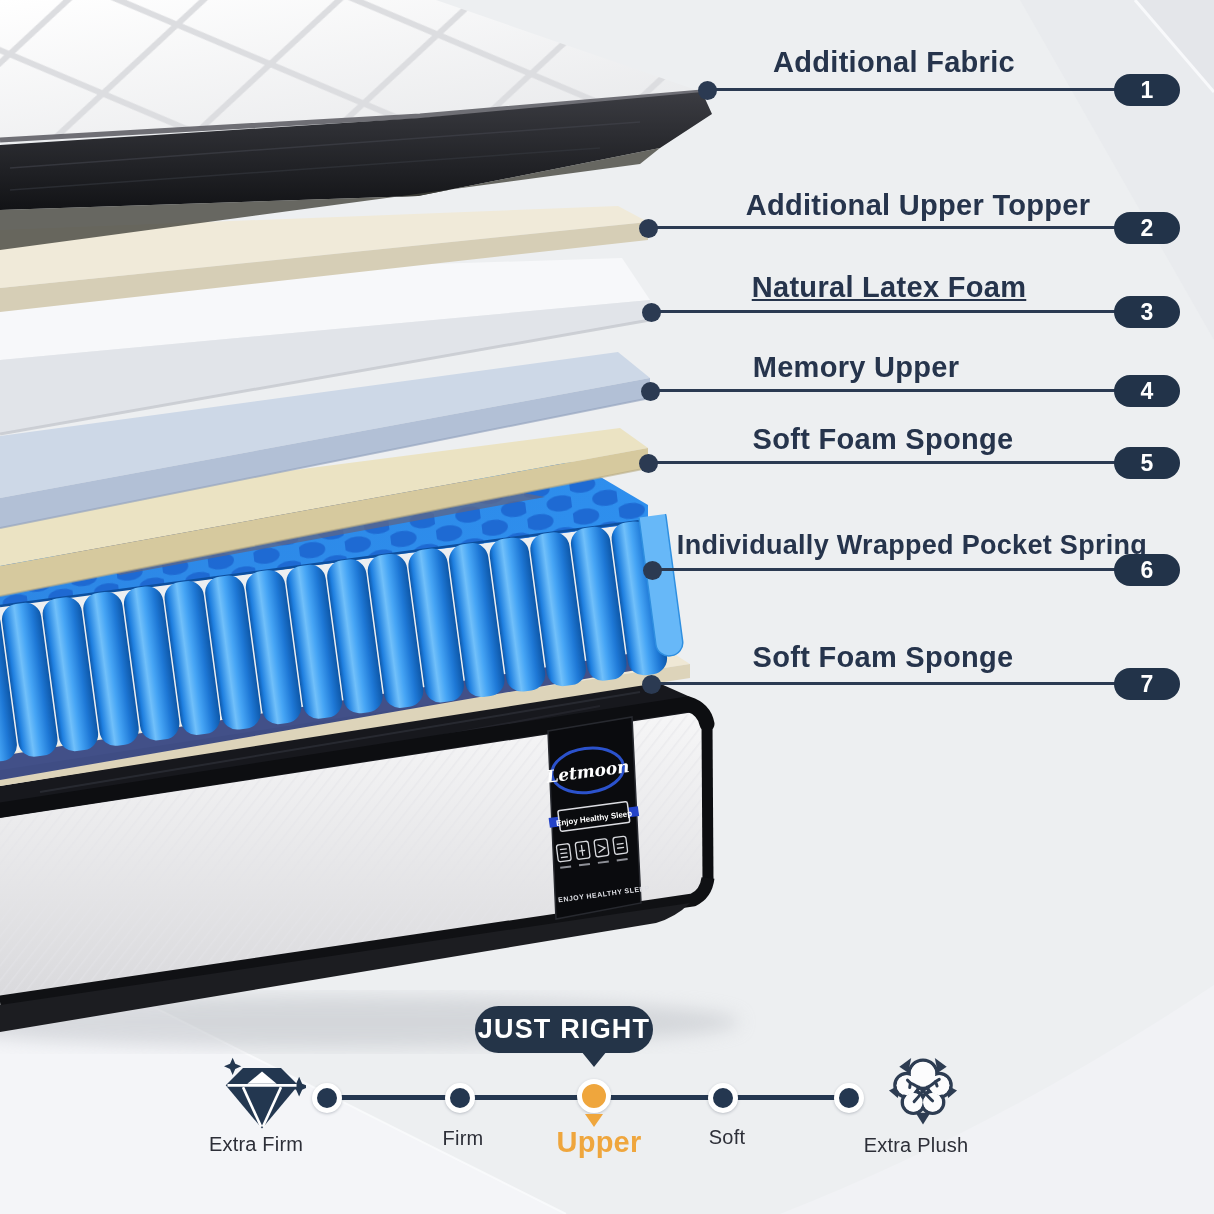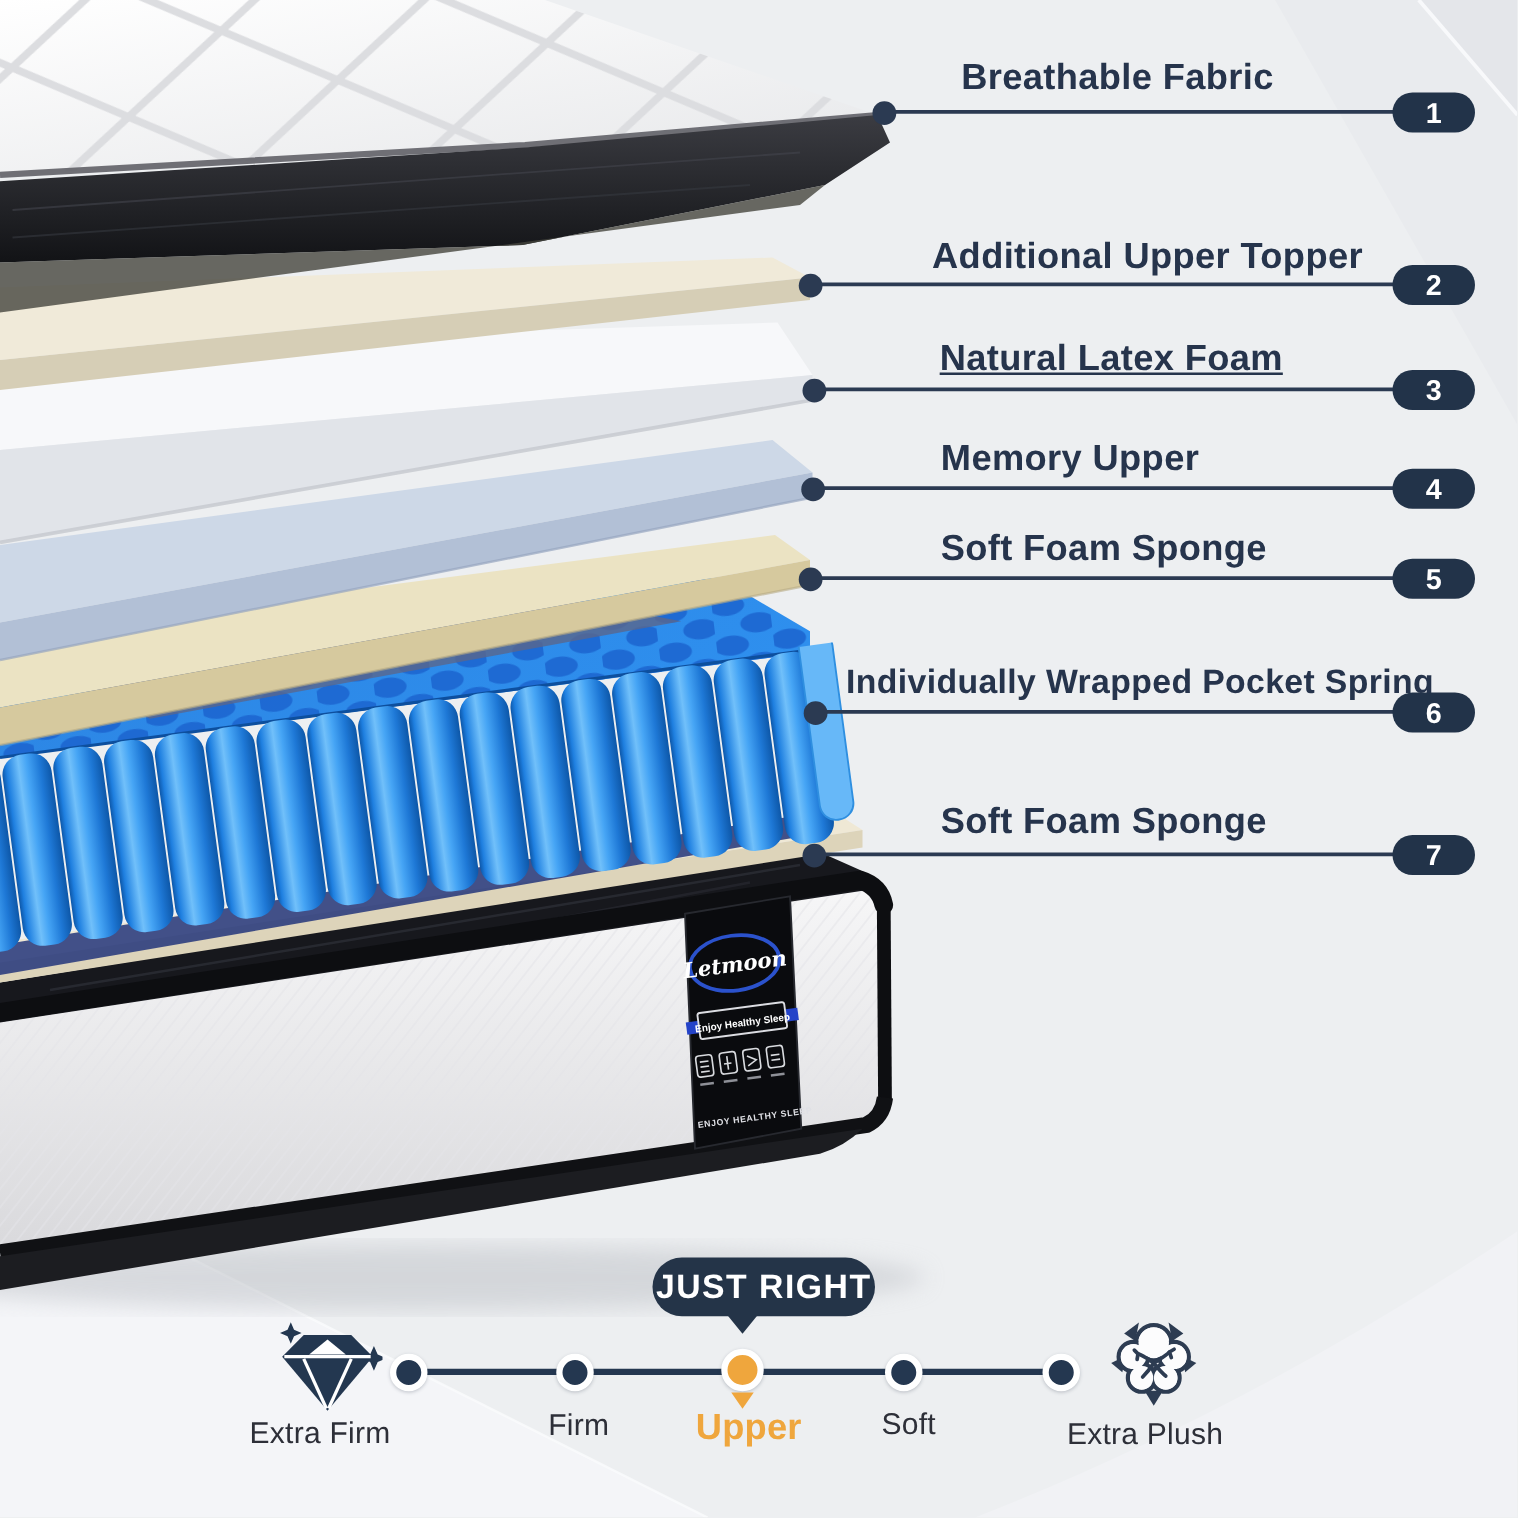--- a/index.html
+++ b/index.html
@@ -14,21 +14,21 @@
   .co-badge{position:absolute;width:66px;height:32px;border-radius:17px;background:#223349;
             color:#fff;display:flex;align-items:center;justify-content:center;
             font-size:23px;font-weight:700;}
   
   .fs-track{position:absolute;height:5px;background:#243750;border-radius:3px;}
   .fs-dot{position:absolute;box-sizing:border-box;width:30px;height:30px;border:5px solid #fff;
           border-radius:50%;background:#243750;box-shadow:0 1px 3px rgba(40,50,70,.25);}
   .fs-dot.hl{width:34px;height:34px;background:#efa63d;}
   .fs-pin-tail{position:absolute;width:0;height:0;border-left:9px solid transparent;
                border-right:9px solid transparent;border-top:13px solid #efa63d;}
-  .fs-label{position:absolute;width:240px;text-align:center;font-size:24px;color:#2d2f38;
+  .fs-label{position:absolute;width:240px;text-align:center;font-size:20px;color:#2d2f38;
             font-weight:500;letter-spacing:.2px;white-space:nowrap;}
   .fs-label.hl{color:#efa63d;font-weight:700;font-size:29px;}
   .fs-bubble{position:absolute;background:#243448;color:#fff;border-radius:25px;display:flex;
              align-items:center;justify-content:center;font-weight:700;font-size:27px;
              letter-spacing:1.2px;}
   .fs-bubble-tail{position:absolute;width:0;height:0;border-left:13px solid transparent;
                   border-right:13px solid transparent;border-top:16px solid #243448;}
   .icon-box{position:absolute;}
 </style>
 </head>
@@ -199,21 +199,21 @@
       <path d="M0,140 L420,116 L702,92" stroke="#606167" stroke-width="5" fill="none" opacity="0.9"></path>
       <polygon points="0,145 420,118 702,92 712,114 660,148 418,196 0,210" fill="url(#bandGrad)"></polygon>
       <path d="M10,168 L640,122" stroke="#43454c" stroke-width="1.5" fill="none" opacity="0.6"></path>
       <path d="M10,190 L600,148" stroke="#36383f" stroke-width="1.5" fill="none" opacity="0.6"></path>
       <polygon points="0,210 418,196 660,148 640,164 0,250" fill="#45453d" opacity="0.8"></polygon>
     </g>
   </svg>
 
   <div>
     <div>
-      <div class="co-label" style="left:584px;top:46px;">Breathable Fabric</div>
+      <div class="co-label" style="left:584px;top:46px;">Additional Fabric</div>
       <div class="co-line" style="left:707px;top:88px;width:409px;"></div>
       <div class="co-dot" style="left:698px;top:81px;"></div>
       <div class="co-badge" style="left:1114px;top:74px;">
           <span>1</span>
         </div>
     </div>
     <div>
       <div class="co-label" style="left:608px;top:189px;">Additional Upper Topper</div>
       <div class="co-line" style="left:648px;top:226px;width:468px;"></div>
       <div class="co-dot" style="left:639px;top:219px;"></div>
@@ -257,21 +257,21 @@
       <div class="co-label" style="left:573px;top:641px;">Soft Foam Sponge</div>
       <div class="co-line" style="left:651px;top:682px;width:465px;"></div>
       <div class="co-dot" style="left:642px;top:675px;"></div>
       <div class="co-badge" style="left:1114px;top:668px;">
           <span>7</span>
         </div>
     </div>
   </div>
 
   <div>
-    <div class="fs-bubble" style="left:522px;top:1006px;width:178px;height:47px;">JUST RIGHT</div>
+    <div class="fs-bubble" style="left:475px;top:1006px;width:178px;height:47px;">JUST RIGHT</div>
     <div class="fs-bubble-tail" style="left:581px;top:1051px;"></div>
 
     <div class="fs-track" style="left:327px;top:1095px;width:522px;"></div>
 
     <svg class="icon-box" style="left:218px;top:1056px;" width="88" height="76" viewBox="0 0 100 88">
       <g fill="#233750">
         <polygon points="28,14 72,14 92,34 50,84 8,34"></polygon>
         <path d="M16,2 l3,7 7,3 -7,3 -3,7 -3,-7 -7,-3 7,-3 z"></path>
         <path d="M93,24 l3.5,8 8,3.5 -8,3.5 -3.5,8 -3.5,-8 -8,-3.5 8,-3.5 z"></path>
         <path d="M33,88 l2,4.5 4.5,2 -4.5,2 -2,4.5 -2,-4.5 -4.5,-2 4.5,-2 z"></path>

